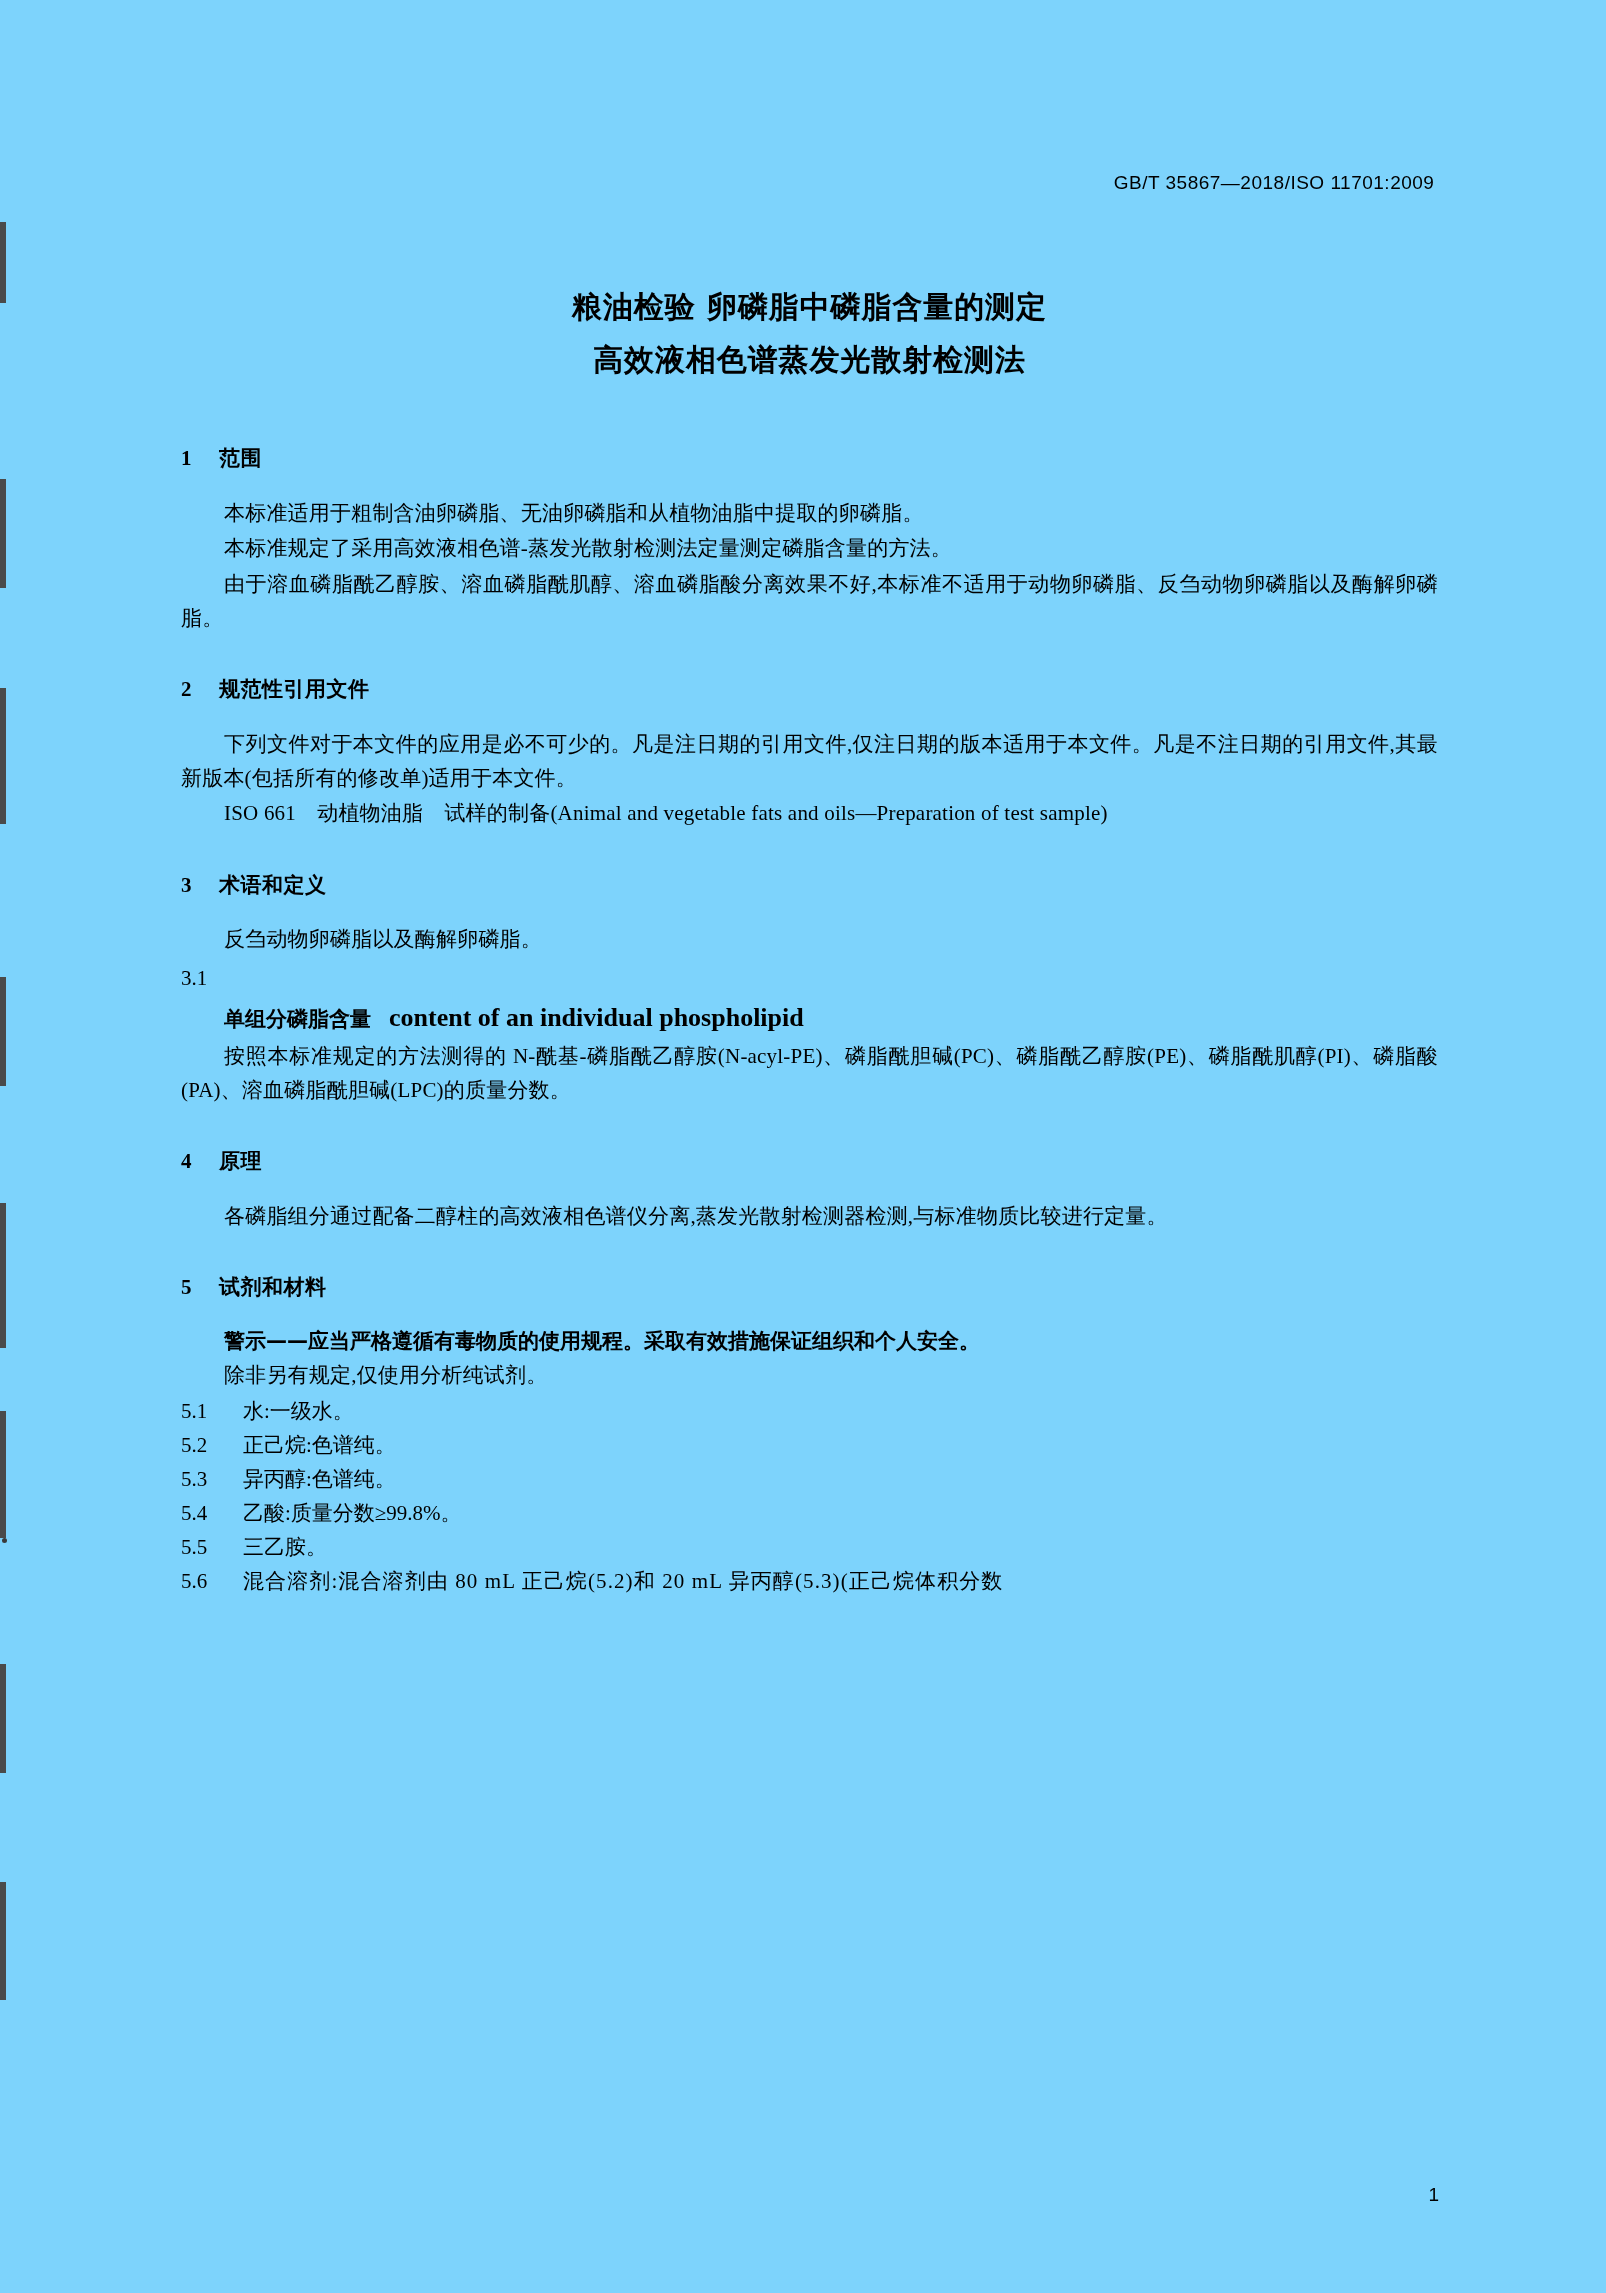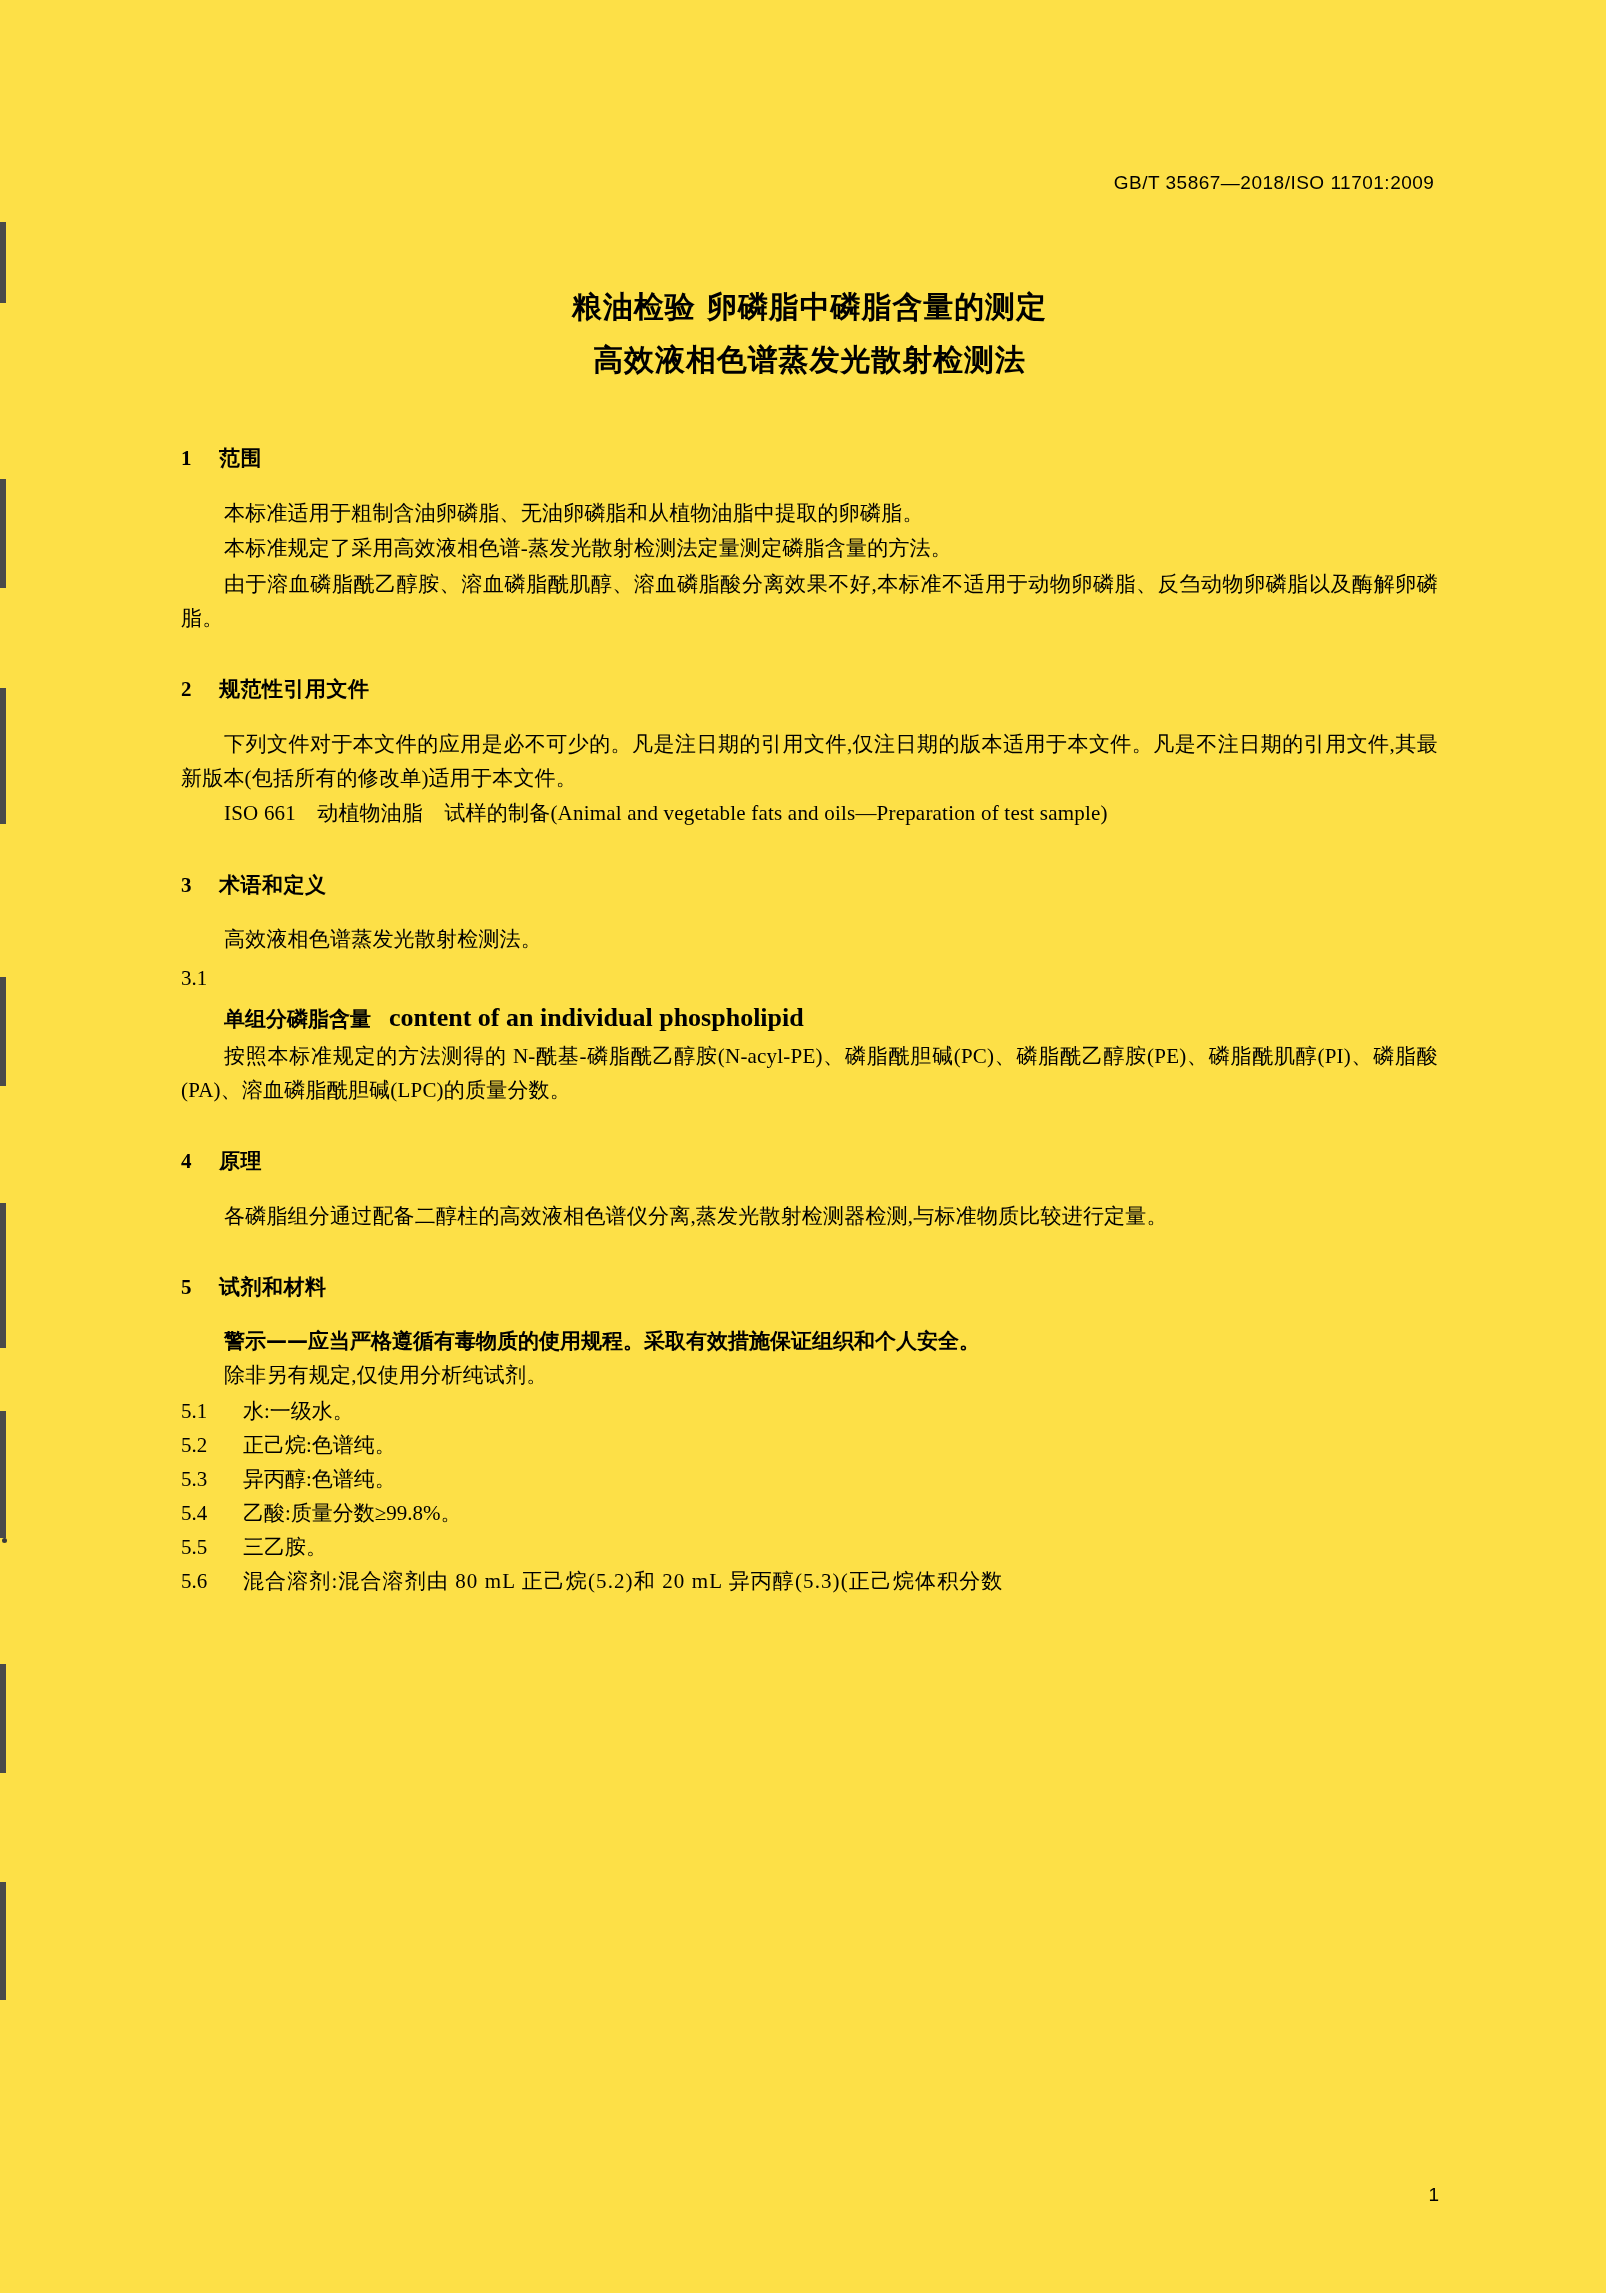--- a/index.html
+++ b/index.html
@@ -4,21 +4,21 @@
 <style>
   html, body {
     margin: 0;
     padding: 0;
     background: #ffffff;
   }
   .page {
     position: relative;
     width: 1607px;
     height: 2293px;
-    background: #fde047;
+    background: #7dd3fc;
     font-family: "Liberation Serif", serif;
     color: #000000;
     overflow: hidden;
   }
   
   .edge-mark {
     position: absolute;
     left: 0;
     width: 6.3px;
     background: #4a4a4a;
@@ -174,21 +174,21 @@
 
     <div class="sec-head">
       <span class="num">2</span><span>规范性引用文件</span>
     </div>
     <p class="body indent">下列文件对于本文件的应用是必不可少的。凡是注日期的引用文件,仅注日期的版本适用于本文件。凡是不注日期的引用文件,其最新版本(包括所有的修改单)适用于本文件。</p>
     <p class="body indent mono-sp">ISO 661　动植物油脂　试样的制备(Animal and vegetable fats and oils—Preparation of test sample)</p>
 
     <div class="sec-head">
       <span class="num">3</span><span>术语和定义</span>
     </div>
-    <p class="body indent">高效液相色谱蒸发光散射检测法。</p>
+    <p class="body indent">反刍动物卵磷脂以及酶解卵磷脂。</p>
     <p class="sub-num">3.1</p>
     <p class="term-line">
       <span class="term-cn">单组分磷脂含量</span><span class="term-en">content of an individual phospholipid</span>
     </p>
     <p class="body indent">按照本标准规定的方法测得的 N-酰基-磷脂酰乙醇胺(N-acyl-PE)、磷脂酰胆碱(PC)、磷脂酰乙醇胺(PE)、磷脂酰肌醇(PI)、磷脂酸(PA)、溶血磷脂酰胆碱(LPC)的质量分数。</p>
 
     <div class="sec-head">
       <span class="num">4</span><span>原理</span>
     </div>
     <p class="body indent">各磷脂组分通过配备二醇柱的高效液相色谱仪分离,蒸发光散射检测器检测,与标准物质比较进行定量。</p>

